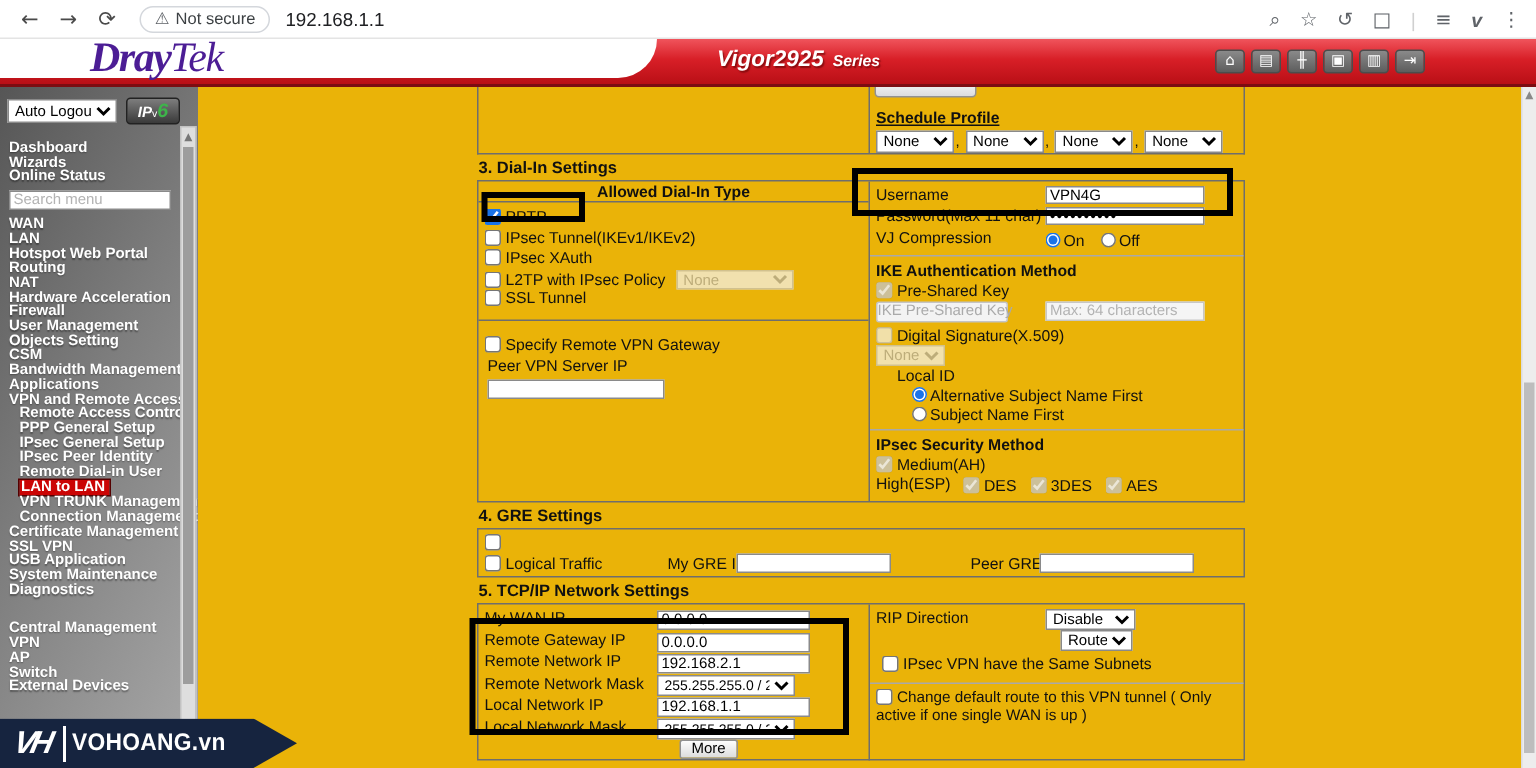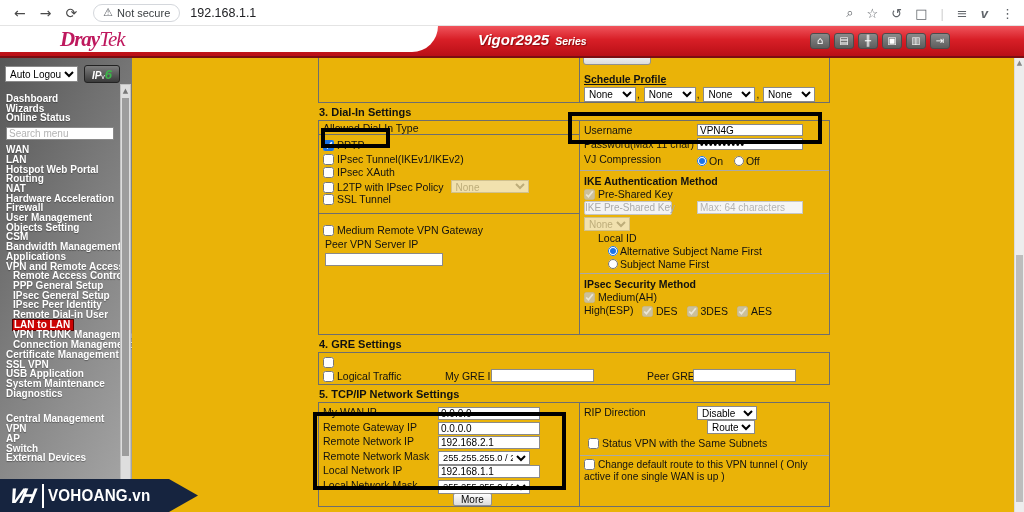--- a/index.html
+++ b/index.html
@@ -20,21 +20,21 @@
   .right-icons .sep { color:#d0d0d0; font-size:13px; }
   .profile-v { color:#dd9f36; font-weight:bold; font-style:italic; }
 
   
   .dray-header { position:absolute; left:0; top:26px; width:1024px; height:32px;
     background:linear-gradient(180deg,#f0545c 0%,#d81f27 45%,#b90f16 100%);
     border-bottom:2px solid #7c0d12; }
   .logo-panel { position:absolute; left:0; top:0; width:438px; height:26px; background:#ffffff;
     border-radius:0 0 46px 0; }
   .brand { position:absolute; left:60px; top:0px; font-family:"Liberation Serif", serif; font-style:italic;
-    font-size:21px; color:#be185d; line-height:26px; letter-spacing:-1px; }
+    font-size:28px; color:#4c1d95; line-height:26px; letter-spacing:-1px; }
   .brand b { font-weight:700; } .brand i { font-weight:400; }
   .model-txt { position:absolute; left:478px; top:5px; color:#fff; font-style:italic; font-weight:bold;
     font-size:15px; text-shadow:1px 1px 1px rgba(90,0,0,.6); }
   .model-txt small { font-size:10.5px; margin-left:6px; }
   .head-tools { position:absolute; right:74px; top:7px; display:flex; gap:4px; }
   .head-tools .tbtn { width:20px; height:16px; background:linear-gradient(#8a8a8a,#5d5d5d);
     border:1px solid #4c4c4c; border-radius:3px; color:#fff; font-size:10px; line-height:14px;
     text-align:center; cursor:pointer; }
 
   
@@ -78,21 +78,21 @@
   input[type=text] { border:1px solid #8a8a8a; height:13px; font-size:10px; padding:0 2px; }
   input[type=checkbox] { width:11px; height:11px; margin:0 3px 0 0; vertical-align:-2px; accent-color:#1a73e8; }
   input[type=radio] { width:10px; height:10px; margin:0 2px 0 0; vertical-align:-1px; accent-color:#1a73e8; }
   select { border:1px solid #8a8a8a; height:15px; font-size:10px; background:#fff; }
   select:disabled, input:disabled { background:#f5f5f5; color:#ababab; border-color:#c7c7c7; }
   ::placeholder { color:#b3b3b3; }
   .dis-btn { background:#f3f3f3; color:#aaa; border:1px solid #c4c4c4; border-radius:2px; height:14px; font-size:10px; }
 
   
   .dialin { height:215px; }
-  .hdr-cell { font-weight:normal; padding:1px 4px; height:14px; border-bottom:1.5px solid #6e6e6e; }
+  .hdr-cell { font-weight:bold; padding:1px 4px; height:14px; border-bottom:1.5px solid #6e6e6e;text-align:center; }
   .types-cell { padding:4px 0 0 4px; height:79px; border-bottom:1.5px solid #6e6e6e; }
   .cbrow { height:13.5px; line-height:13.5px; white-space:nowrap; }
   .gw-cell { padding:10px 0 0 4px; }
   .frow { position:relative; padding-left:4px; height:14px; line-height:14px; white-space:nowrap; }
   .fctrl { position:absolute; left:117px; top:1px; }
   .divider { border-top:1px solid #a9a9a9; margin:3px 0; }
   .bold { font-weight:bold; }
   .pw { font-size:8px; letter-spacing:1px; font-weight:bold; }
 
   
@@ -244,38 +244,39 @@
         <div class="hdr-cell">Allowed Dial-In Type</div>
         <div class="types-cell">
           <div class="cbrow"><input type="checkbox" checked="" style=""><span>PPTP</span></div>
           <div class="cbrow"><input type="checkbox" style=""><span>IPsec Tunnel(IKEv1/IKEv2)</span></div>
           <div class="cbrow"><input type="checkbox" style=""><span>IPsec XAuth</span></div>
           <div class="cbrow"><input type="checkbox" style=""><span>L2TP with IPsec Policy</span>
             <select disabled="" style="width:78px;height:13px;margin-left:4px;"><option>None</option></select></div>
           <div class="cbrow"><input type="checkbox" style=""><span>SSL Tunnel</span></div>
         </div>
         <div class="gw-cell">
-          <div class="cbrow"><input type="checkbox" style=""><span>Medium Remote VPN Gateway</span></div>
+          <div class="cbrow"><input type="checkbox" style=""><span>Specify Remote VPN Gateway</span></div>
           <div style="height:13px;line-height:13px;padding-left:2px;">Peer VPN Server IP</div>
           <input type="text" style="width: 118px; margin: 2px 0px 5px 2px;">
         </div>
       </div>
       <div class="rcol" style="padding-top:2px;">
         <div class="frow"><span>Username</span>
           <input class="fctrl" type="text" style="width: 106px; height: 12px;" value="VPN4G"></div>
         <div class="frow"><span>Password(Max 11 char)</span>
           <input class="fctrl pw" type="text" style="width: 106px; height: 12px;" value="••••••••••"></div>
         <div class="frow" style="height:16px;line-height:16px;"><span>VJ Compression</span>
           <span class="fctrl" style="top:2px;"><input type="radio" name="vj" checked="" style=""><span>On</span>
           <input type="radio" name="vj" style="margin-left: 8px;"><span>Off</span></span></div>
         <div class="divider"></div>
         <div class="frow bold" style="height:13px;">IKE Authentication Method</div>
         <div class="frow" style="height:13px;"><input type="checkbox" checked="" disabled="" style=""><span>Pre-Shared Key</span></div>
         <div class="frow" style="height:17px;"><button class="dis-btn" style="width:88px;" disabled="">IKE Pre-Shared Key</button>
           <input class="fctrl" type="text" disabled="" style="width: 106px;" placeholder="Max: 64 characters"></div>
+        <div class="frow" style="height:13px;"><input type="checkbox" disabled="" style=""><span>Digital Signature(X.509)</span></div>
         <div class="frow" style="height:15px;"><select disabled="" style="width:46px;height:14px;"><option>None</option></select></div>
         <div class="frow" style="height:12px;line-height:12px;padding-left:18px;">Local ID</div>
         <div class="frow" style="height:13px;padding-left:28px;"><input type="radio" name="localid" checked="" style=""><span>Alternative Subject Name First</span></div>
         <div class="frow" style="height:13px;padding-left:28px;"><input type="radio" name="localid" style=""><span>Subject Name First</span></div>
         <div class="divider"></div>
         <div class="frow bold" style="height:13px;">IPsec Security Method</div>
         <div class="frow" style="height:13px;"><input type="checkbox" checked="" disabled="" style=""><span>Medium(AH)</span></div>
         <div class="frow" style="height:14px;"><span>High(ESP)</span>
           <span class="fctrl" style="left:62px;"><input type="checkbox" checked="" disabled="" style=""><span>DES</span>
           <input type="checkbox" checked="" disabled="" style="margin-left: 6px;"><span>3DES</span>
@@ -311,21 +312,21 @@
         <div class="trow" style="height:14px;">
             <button class="more-btn">More</button>
           </div>
       </div>
       <div class="rcol" style="padding-top:2px;">
         <div class="frow" style="height:15px;line-height:15px;"><span>RIP Direction</span>
           <select class="fctrl" style="width:60px;height:14px;"><option>Disable</option></select></div>
         <div class="frow" style="height:16px;">
             <select style="position:absolute;left:127px;width:48px;height:14px;"><option>Route</option></select>
           </div>
-        <div class="frow" style="height:15px;padding-left:8px;"><input type="checkbox" style=""><span>Status VPN with the Same Subnets</span></div>
+        <div class="frow" style="height:15px;padding-left:8px;"><input type="checkbox" style=""><span>IPsec VPN have the Same Subnets</span></div>
         <div class="divider" style="margin:4px 0 1px 0;"></div>
         <div class="wraprow"><input type="checkbox" style=""><span>Change default route to this VPN tunnel ( Only active if one single WAN is up )</span></div>
       </div>
     </div>
 
   </div>
 
   <div class="hbox hb1"></div>
   <div class="hbox hb2"></div>
   <div class="hbox hb3"></div>

